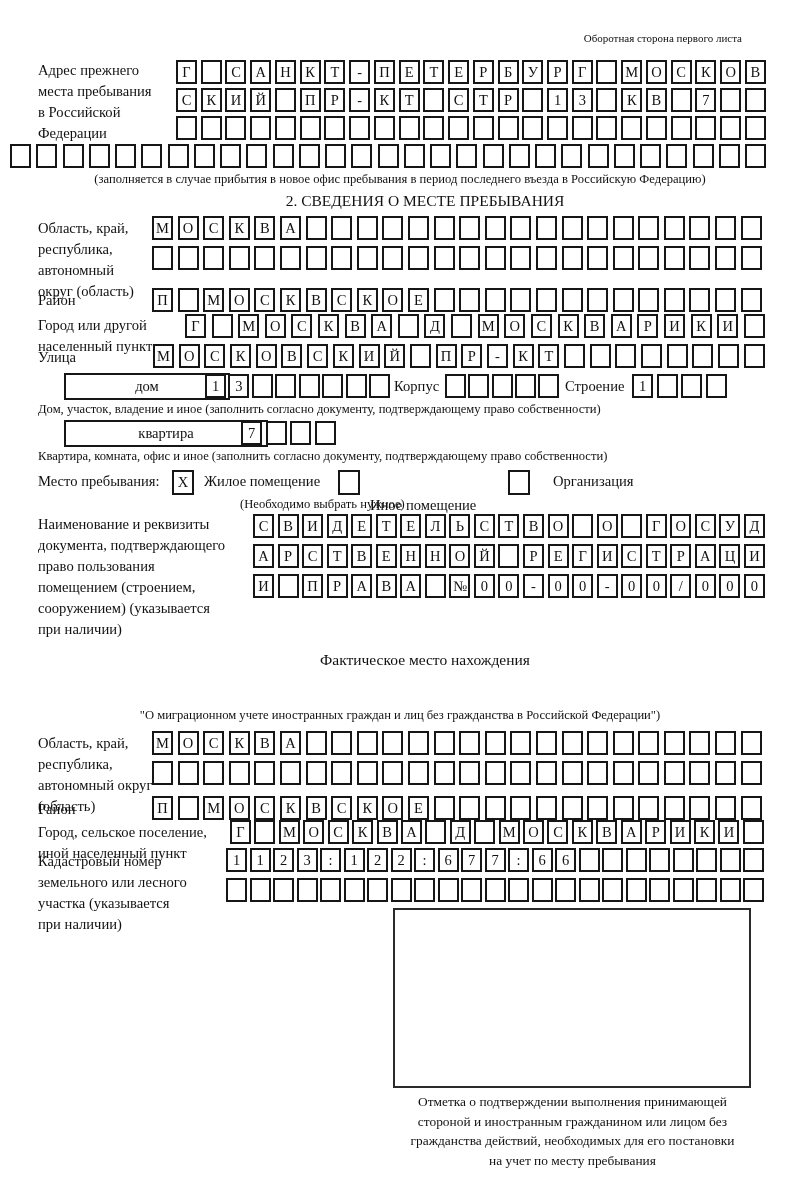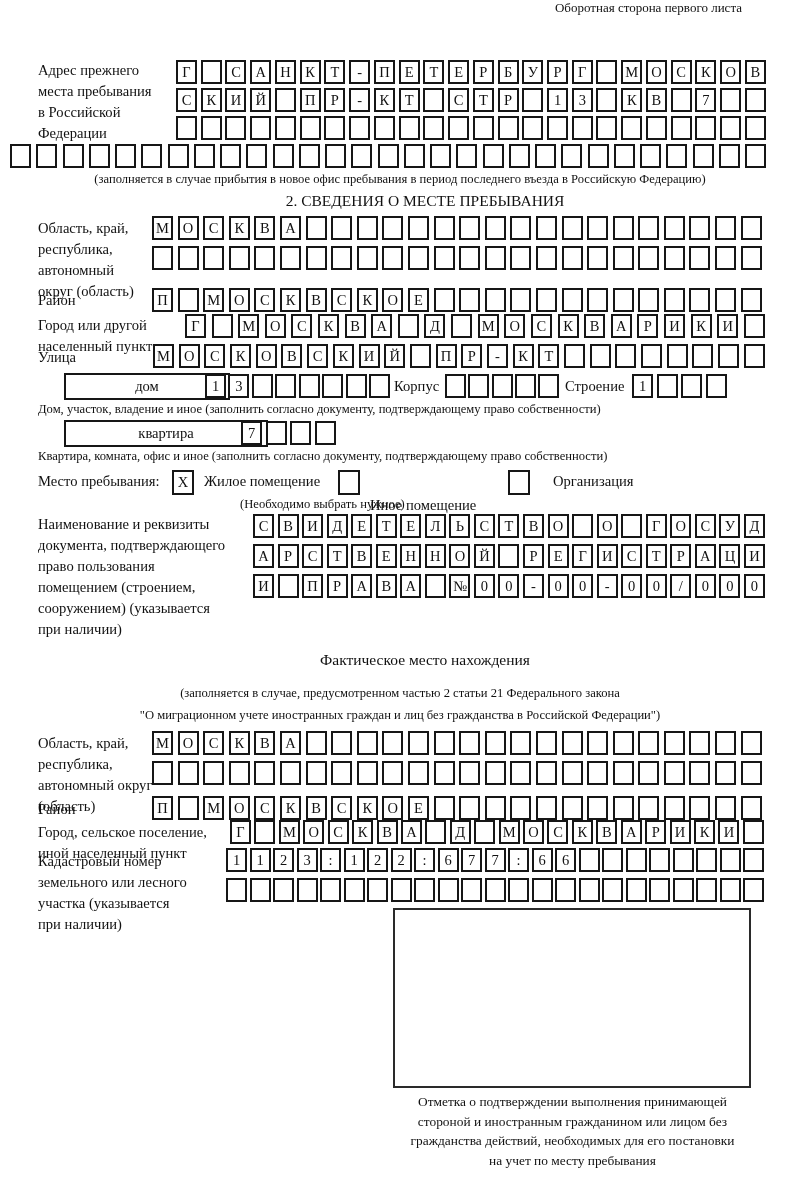--- a/index.html
+++ b/index.html
@@ -1,18 +1,18 @@
 <!DOCTYPE html>
 <html><head>
 <meta charset="utf-8">
 <style>
   html,body{margin:0;padding:0;background:#fff;}
   body{font-family:"Liberation Serif","DejaVu Serif",serif;color:#111;}
   .page{position:relative;width:800px;height:1180px;background:#fff;overflow:hidden;}
-  .note-right{position:absolute;top:0;right:58px;font-size:13px;}
+  .note-right{position:absolute;top:32px;right:58px;font-size:11px;}
   .lbl{position:absolute;font-size:14.6px;line-height:21px;white-space:pre-line;}
   .cap{position:absolute;font-size:12.6px;}
   .center{left:0;width:100%;text-align:center;}
   .sect-title{position:absolute;left:0;width:100%;text-align:center;font-weight:normal;font-size:15.5px;padding-left:25px;}
   .cellrow{position:absolute;display:flex;justify-content:space-between;}
   .cell{width:21px;height:24px;border:2px solid #161616;box-sizing:border-box;display:flex;align-items:center;justify-content:center;font-size:14.5px;line-height:1;background:#fff;flex:none;}
   .bigbox{position:absolute;height:27px;border:2px solid #161616;box-sizing:border-box;display:flex;align-items:center;justify-content:center;font-size:14.6px;background:#fff;margin-left:32px;}
   .cb{position:absolute;width:22px;height:25px;border:2px solid #161616;box-sizing:border-box;display:flex;align-items:center;justify-content:center;font-size:14.5px;background:#fff;}
   .slbl{position:absolute;font-size:14.6px;white-space:nowrap;}
   .stamp{position:absolute;border:2px solid #2a2a2a;background:#fff;}
@@ -398,21 +398,20 @@
       <span class="cell">-</span>
       <span class="cell">0</span>
       <span class="cell">0</span>
       <span class="cell">/</span>
       <span class="cell">0</span>
       <span class="cell">0</span>
       <span class="cell">0</span>
     </div>
 
   <div class="sect-title" style="top:651px">Фактическое место нахождения</div>
-  <div class="cap center" style="top:686px">(заполняется в случае, предусмотренном частью 2 статьи 21 Федерального закона</div>
   <div class="cap center" style="top:708px">"О миграционном учете иностранных граждан и лиц без гражданства в Российской Федерации")</div>
 
   <div class="lbl" style="left:38px;top:733px;width:160px">Область, край,
 республика,
 автономный округ
 (область)</div>
   <div class="cellrow" style="left:152px;top:731px;width:610px">
       <span class="cell">М</span>
       <span class="cell">О</span>
       <span class="cell">С</span>

